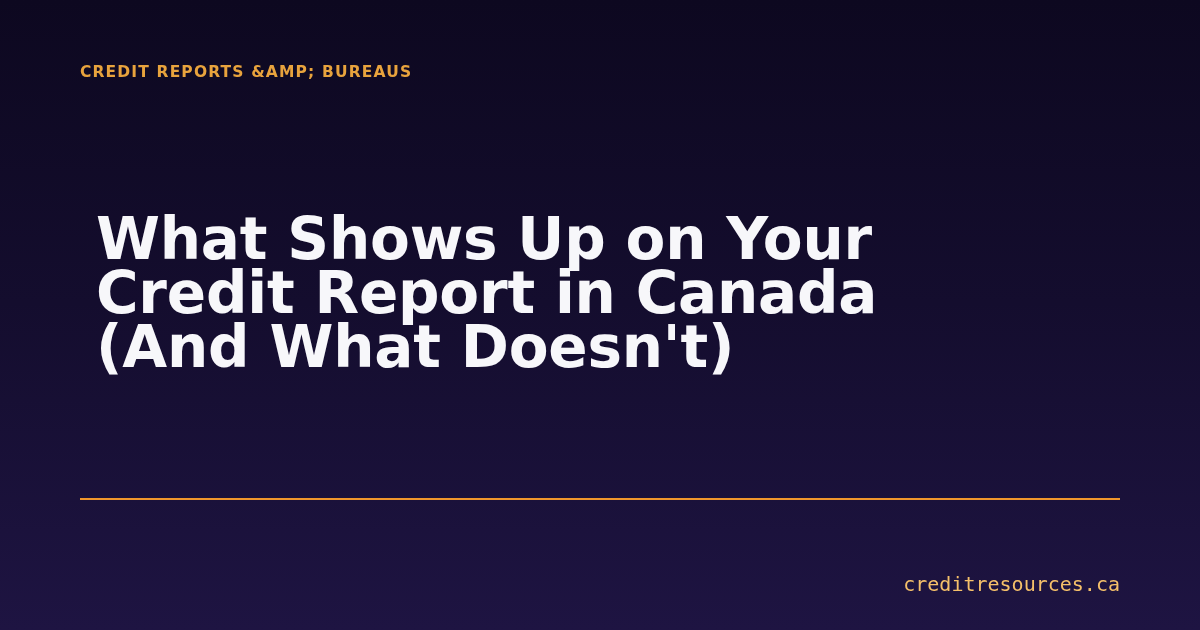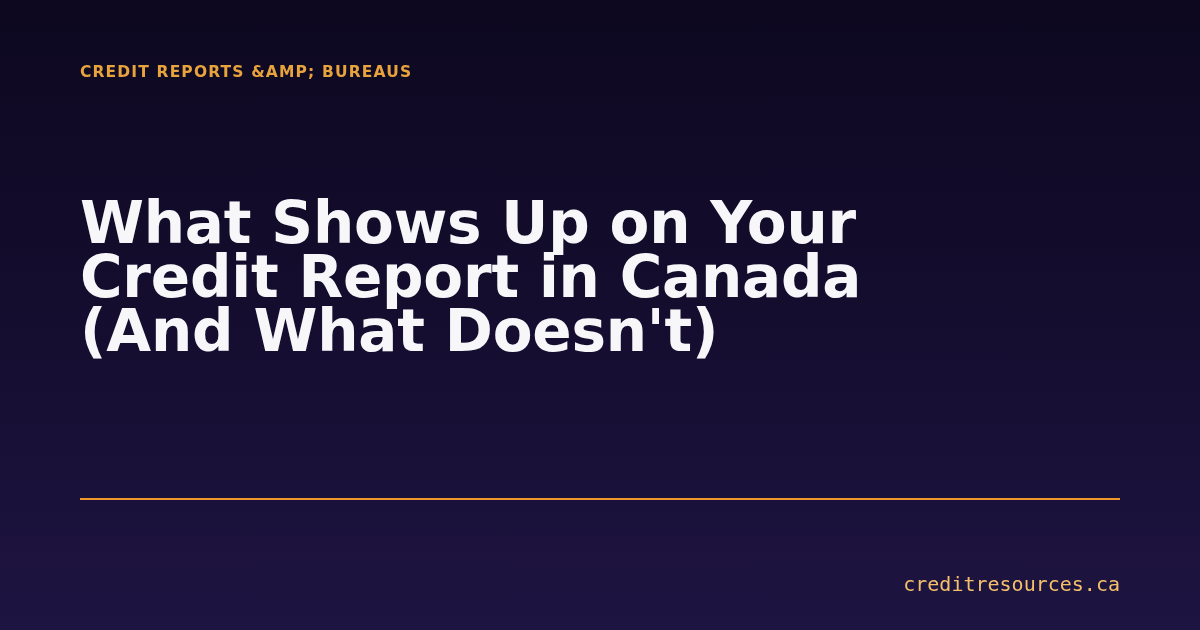--- a/index.html
+++ b/index.html
@@ -36,21 +36,21 @@
     color: #e8a33d;
     white-space: nowrap;
   }
 
   
   #headline {
     position: absolute;
     left: 80px;
     top: 196px;
     width: 900px;
-    margin: 0;
+    margin: 16px;
     font-size: 58px;
     font-weight: 700;
     line-height: 54px;
     letter-spacing: -0.2px;
     color: #f7f7fa;
   }
 
   
   #divider {
     position: absolute;

